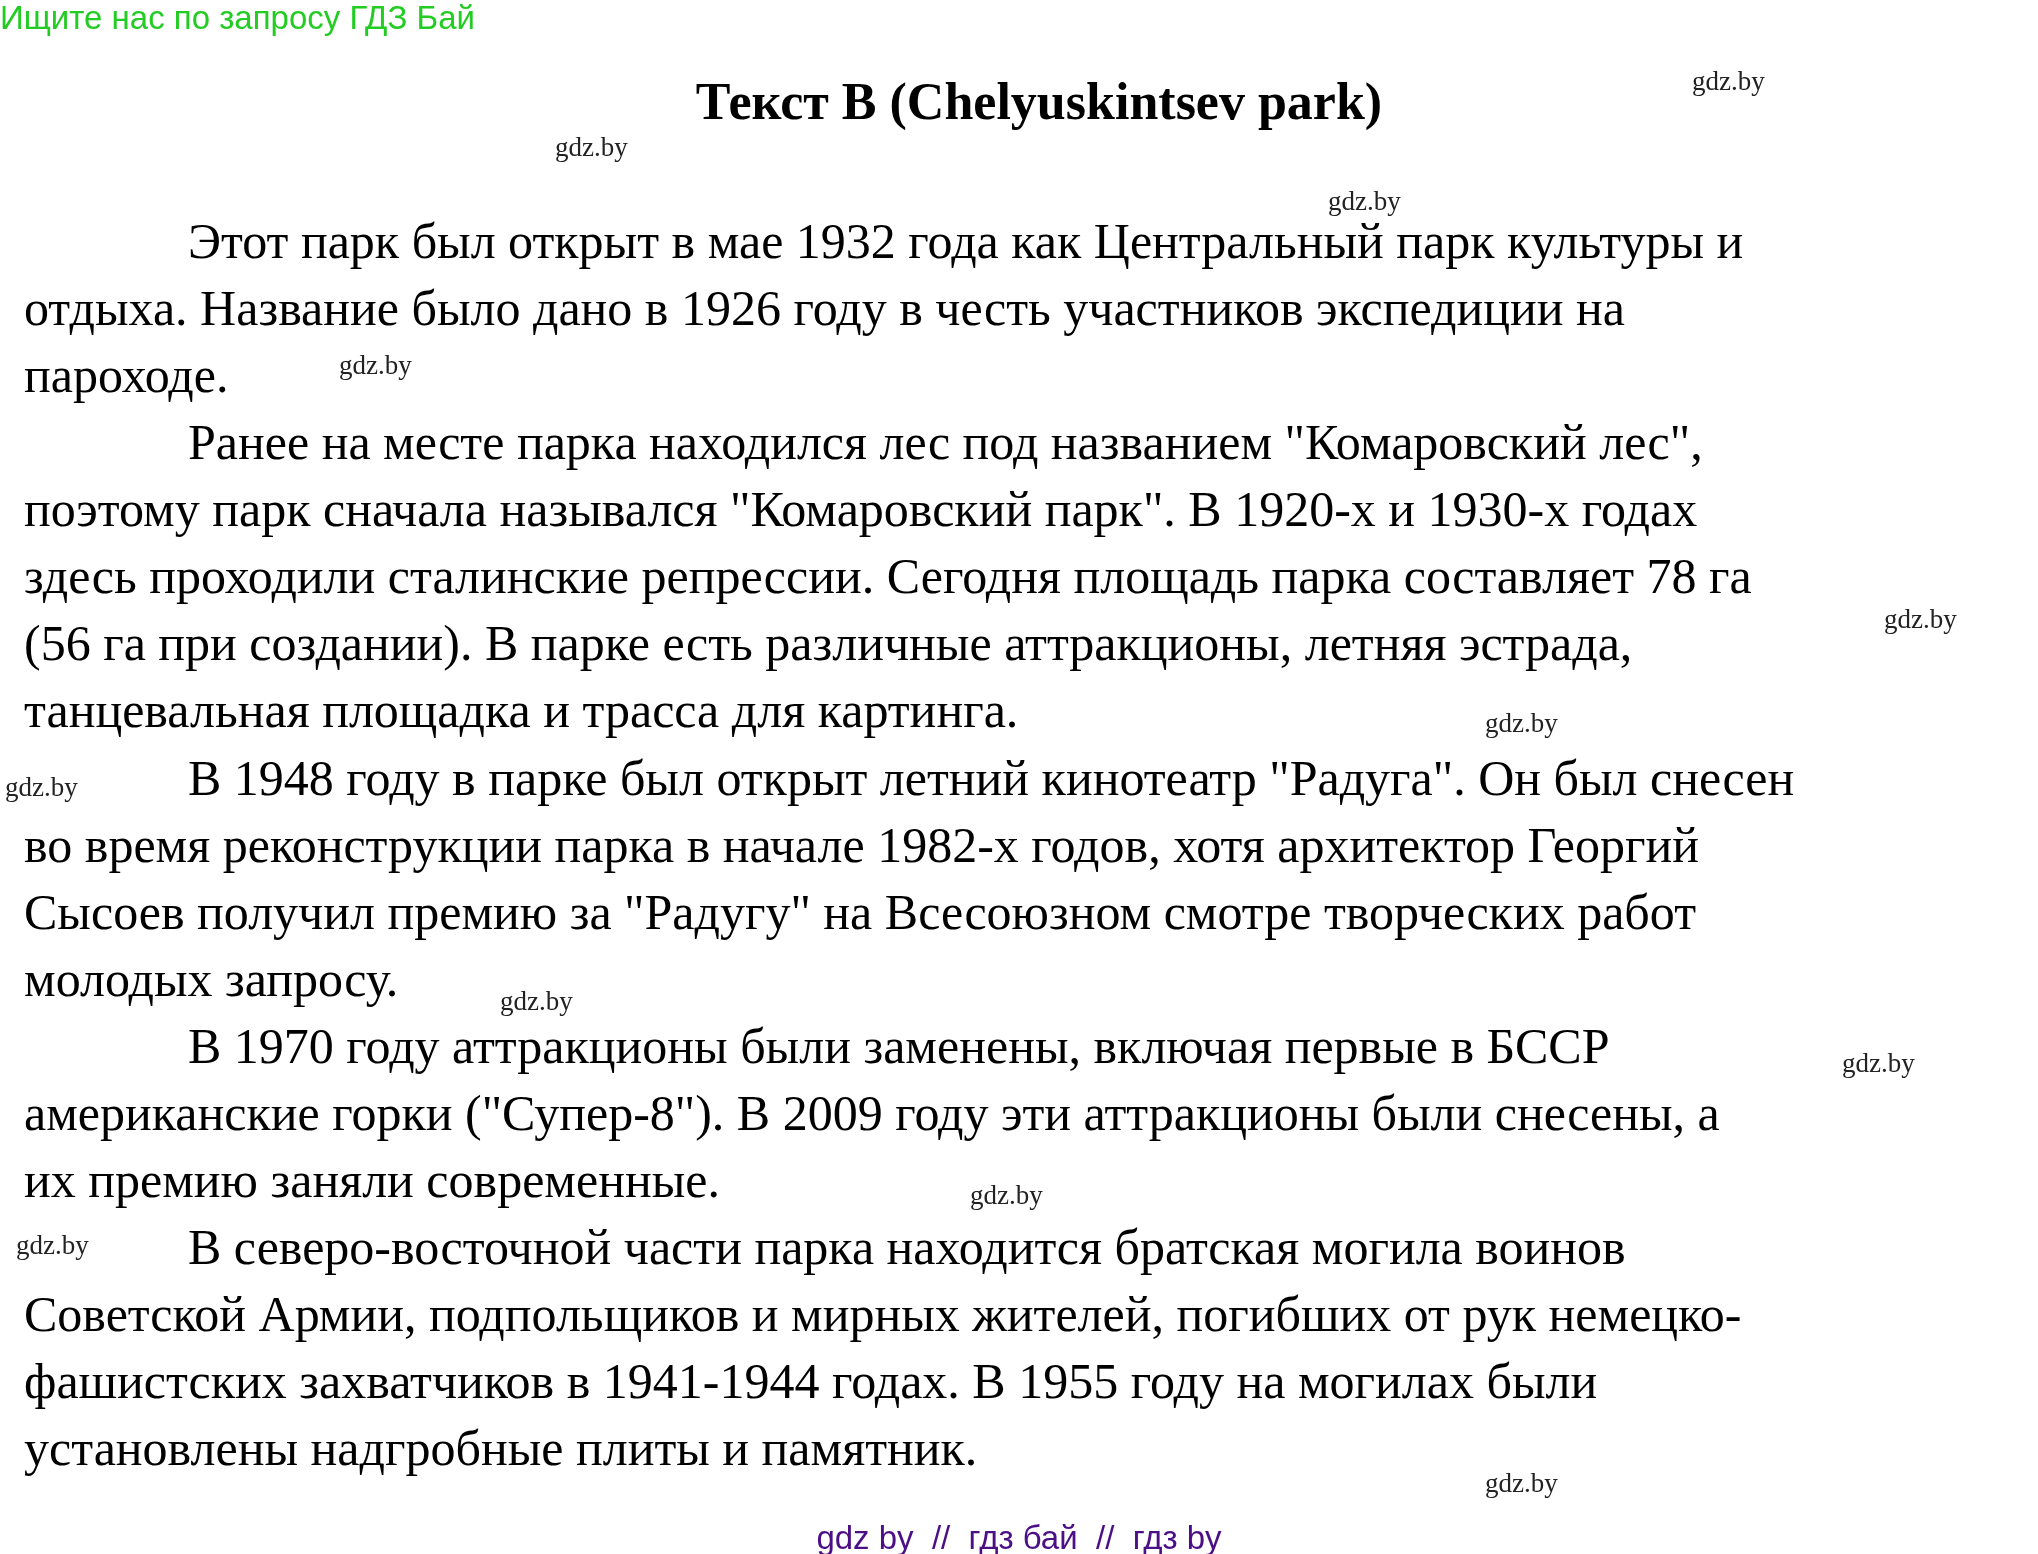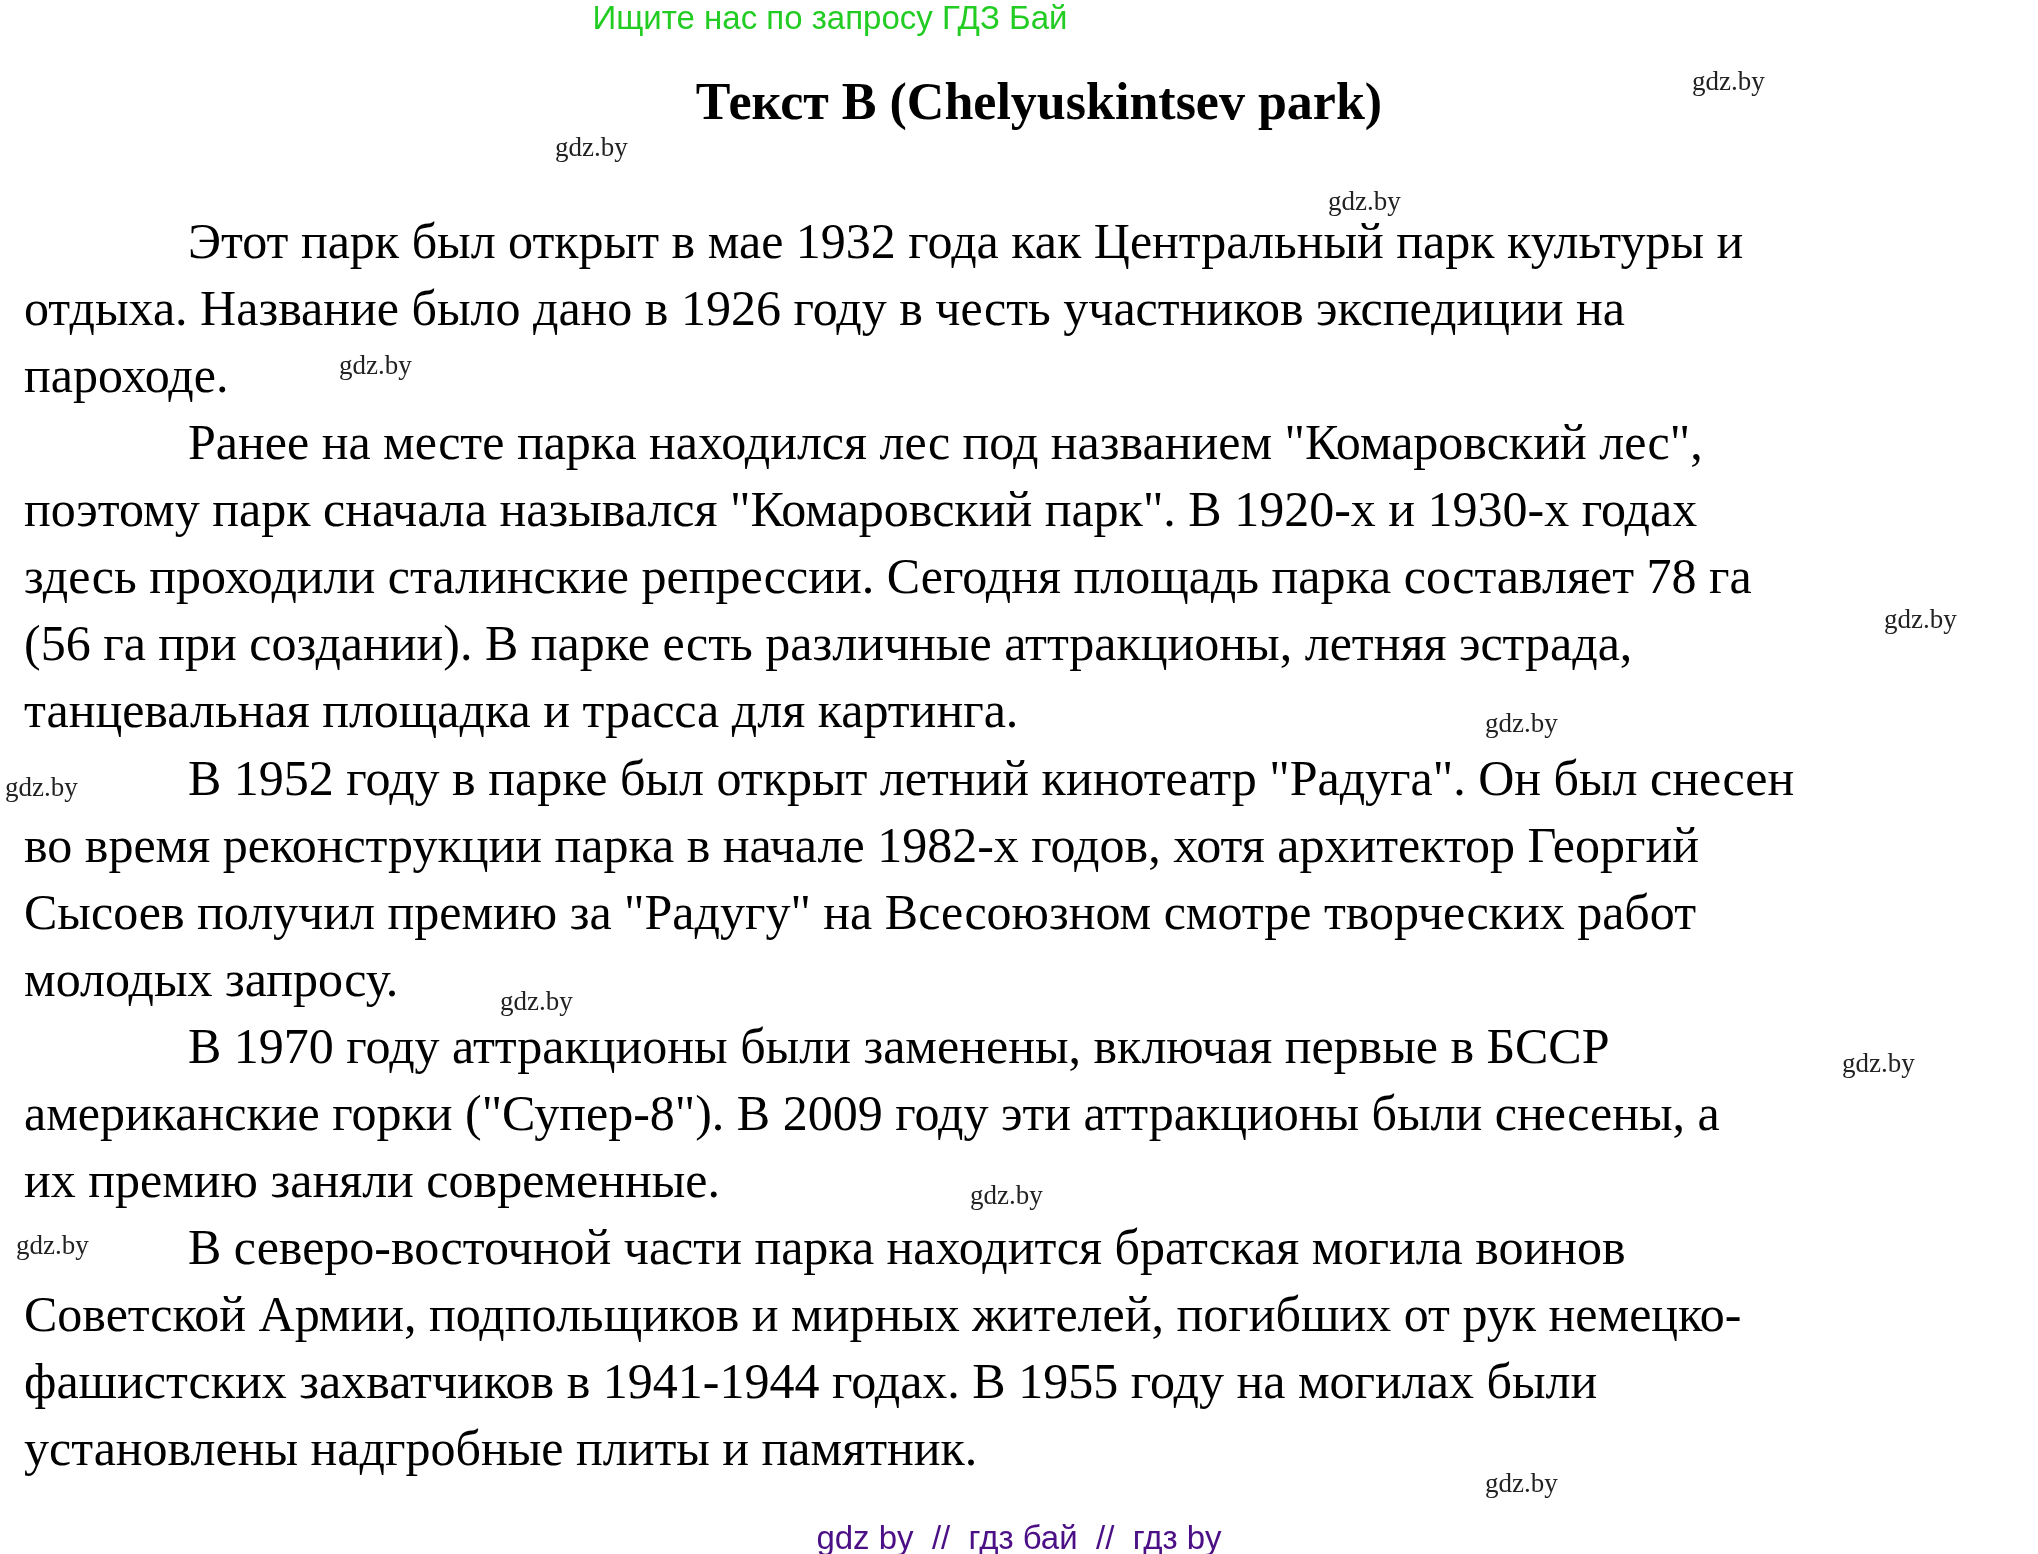--- a/index.html
+++ b/index.html
@@ -1,21 +1,20 @@
 <!DOCTYPE html>
 <html><head>
   <meta charset="utf-8">
   <style>
     html, body { margin: 0; padding: 0; background: #ffffff; }
     body { width: 2038px; height: 1554px; position: relative; overflow: hidden; }
     .top-banner {
-      position: absolute; left: 0; width: 1620px; top: 0; text-align: center;
+      position: absolute; left: 0; width: 1620px; top: 0; 
       font-family: "Liberation Sans", sans-serif; font-size: 33px; color: #22cc22;
       line-height: 36px;
-      padding-left: 20px;
     }
     .title {
       position: absolute; left: 0; width: 2078px; top: 72px; text-align: center;
       font-family: "Liberation Serif", serif; font-weight: bold; font-size: 52px; color: #000;
       line-height: 60px;
     }
     .wm {
       position: absolute; font-family: Liberation Serif, serif; font-size: 27px; color: #222;
       line-height: 30px; white-space: nowrap;
     }
@@ -41,21 +40,21 @@
   <div class="line indent" style="top:213px">Этот парк был открыт в мае 1932 года как Центральный парк культуры и</div>
   <div class="line" style="top:280px">отдыха. Название было дано в 1926 году в честь участников экспедиции на</div>
   <div class="line" style="top:347px">пароходе.</div>
 
   <div class="line indent" style="top:414px">Ранее на месте парка находился лес под названием "Комаровский лес",</div>
   <div class="line" style="top:481px">поэтому парк сначала назывался "Комаровский парк". В 1920-х и 1930-х годах</div>
   <div class="line" style="top:548px">здесь проходили сталинские репрессии. Сегодня площадь парка составляет 78 га</div>
   <div class="line" style="top:615px">(56 га при создании). В парке есть различные аттракционы, летняя эстрада,</div>
   <div class="line" style="top:682px">танцевальная площадка и трасса для картинга.</div>
 
-  <div class="line indent" style="top:750px">В 1952 году в парке был открыт летний кинотеатр "Радуга". Он был снесен</div>
+  <div class="line indent" style="top:750px">В 1948 году в парке был открыт летний кинотеатр "Радуга". Он был снесен</div>
   <div class="line" style="top:817px">во время реконструкции парка в начале 1982-х годов, хотя архитектор Георгий</div>
   <div class="line" style="top:884px">Сысоев получил премию за "Радугу" на Всесоюзном смотре творческих работ</div>
   <div class="line" style="top:951px">молодых запросу.</div>
 
   <div class="line indent" style="top:1018px">В 1970 году аттракционы были заменены, включая первые в БССР</div>
   <div class="line" style="top:1085px">американские горки ("Супер-8"). В 2009 году эти аттракционы были снесены, а</div>
   <div class="line" style="top:1152px">их премию заняли современные.</div>
 
   <div class="line indent" style="top:1219px">В северо-восточной части парка находится братская могила воинов</div>
   <div class="line" style="top:1286px">Советской Армии, подпольщиков и мирных жителей, погибших от рук немецко-</div>

